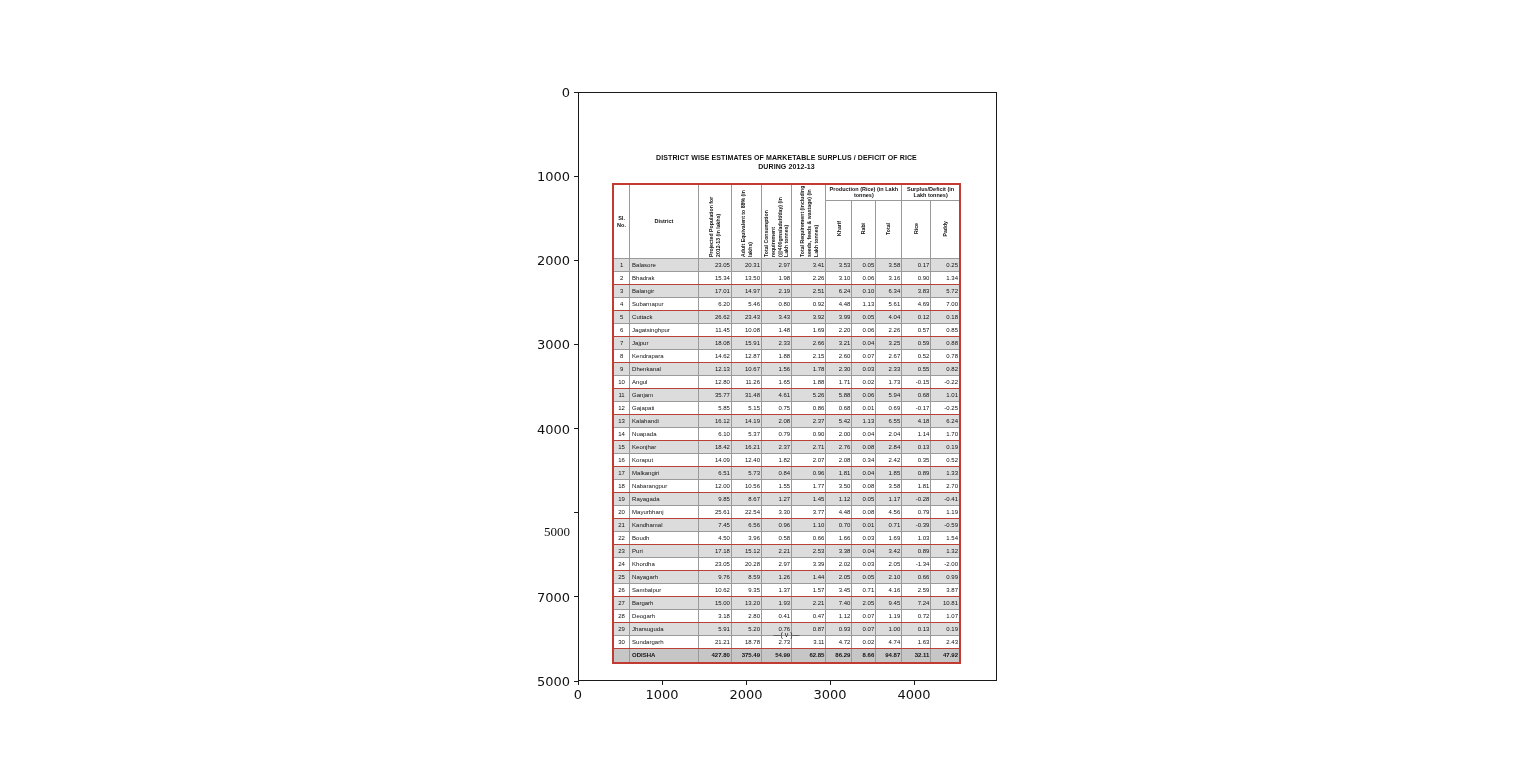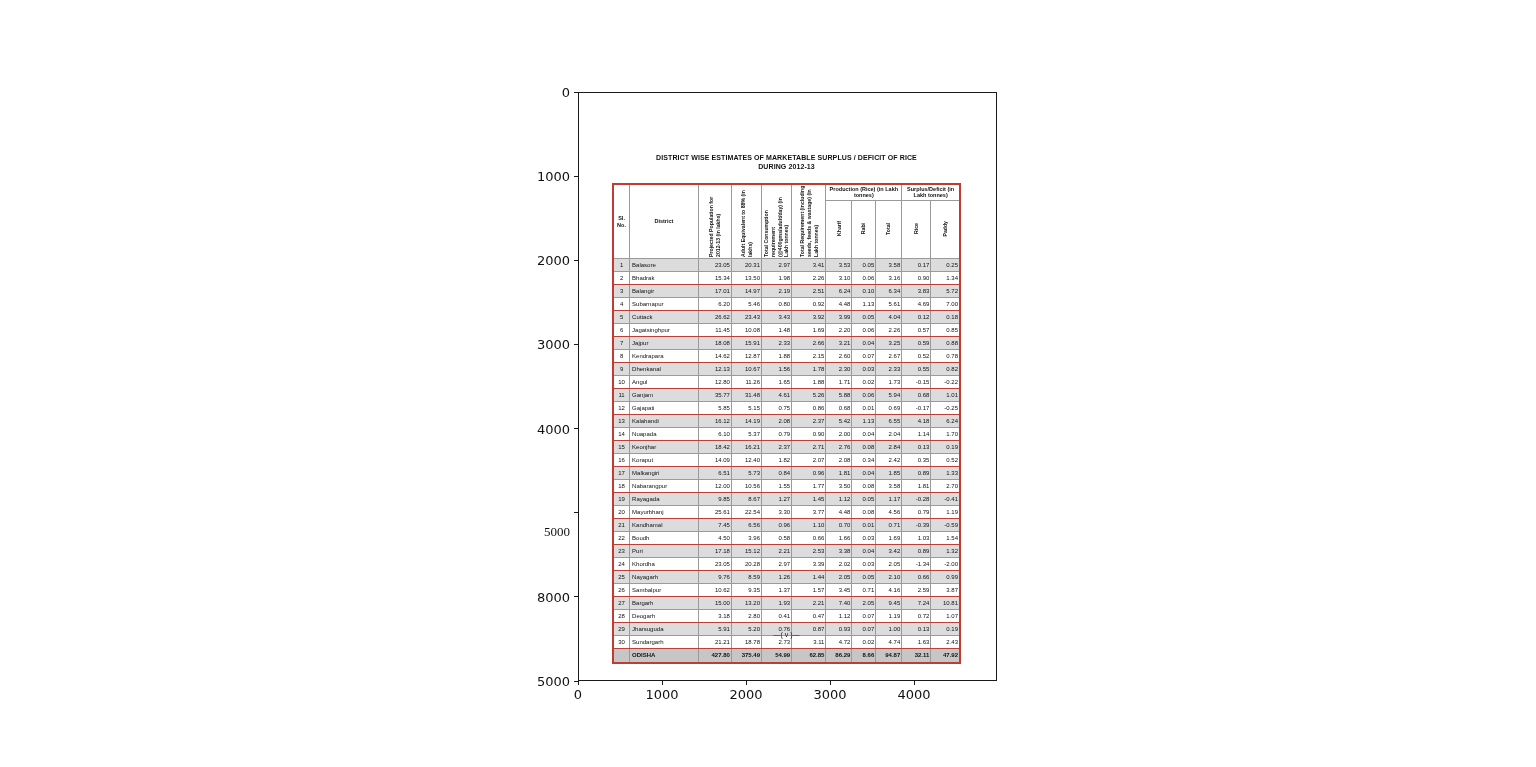--- a/index.html
+++ b/index.html
@@ -518,17 +518,17 @@
       <span class="tick-label-y" style="left: 524px; top: 176.143px;">1000</span>
       <div class="tick-mark" style="left: 574px; top: 259.786px; width: 4px; height: 1px;"></div>
       <span class="tick-label-y" style="left: 524px; top: 260.286px;">2000</span>
       <div class="tick-mark" style="left: 574px; top: 343.929px; width: 4px; height: 1px;"></div>
       <span class="tick-label-y" style="left: 524px; top: 344.429px;">3000</span>
       <div class="tick-mark" style="left: 574px; top: 428.071px; width: 4px; height: 1px;"></div>
       <span class="tick-label-y" style="left: 524px; top: 428.571px;">4000</span>
       <div class="tick-mark" style="left: 574px; top: 512.214px; width: 4px; height: 1px;"></div>
       <span class="tick-label-y" style="left: 524px; top: 532px; font-family: Liberation Serif, serif;">5000</span>
       <div class="tick-mark" style="left: 574px; top: 596.357px; width: 4px; height: 1px;"></div>
-      <span class="tick-label-y" style="left: 524px; top: 596.857px;">8000</span>
+      <span class="tick-label-y" style="left: 524px; top: 596.857px;">7000</span>
       <div class="tick-mark" style="left: 574px; top: 680.5px; width: 4px; height: 1px;"></div>
       <span class="tick-label-y" style="left: 524px; top: 681px;">5000</span>
     </div>
 </div>
 
 </body></html>

